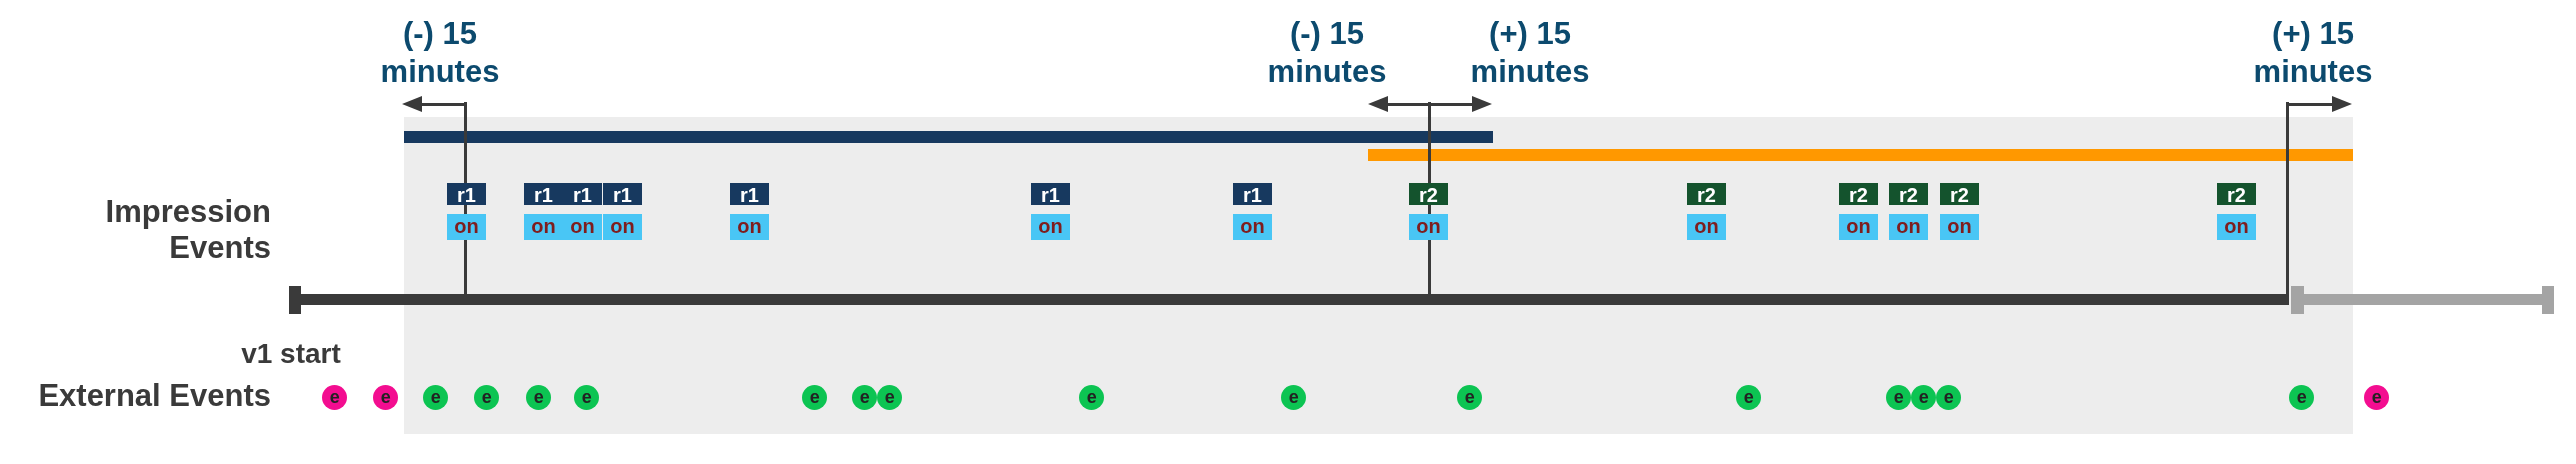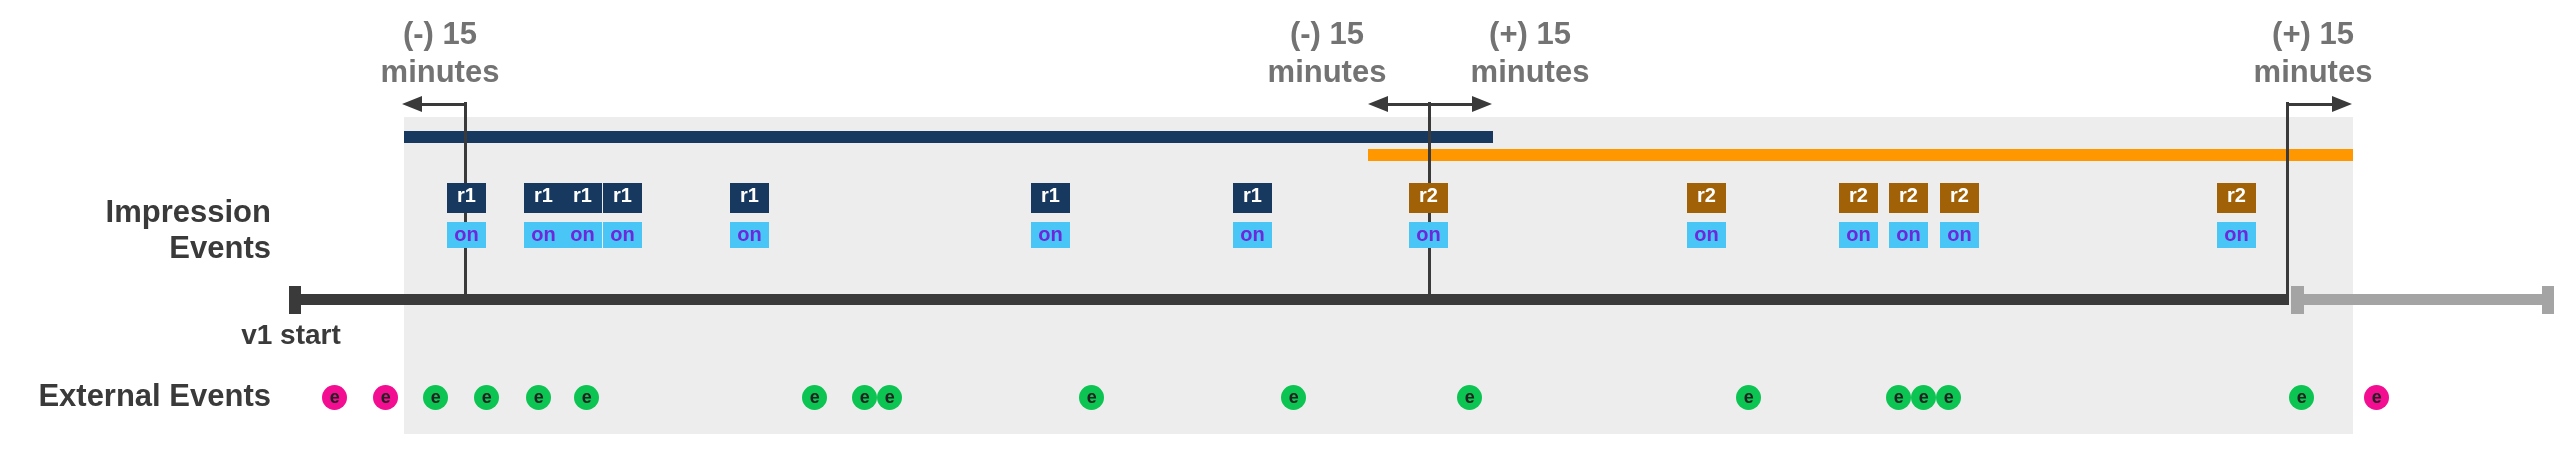--- a/index.html
+++ b/index.html
@@ -20,47 +20,47 @@
 
   .marker{position:absolute;width:2.8px;top:102px;height:203px;background:#3a3a3a;z-index:3;}
 
   .arrow-line{position:absolute;height:2.8px;background:#3a3a3a;top:103px;z-index:6;}
   .arrow-head{position:absolute;width:0;height:0;top:96px;z-index:6;}
   .arrow-head.west{border-top:8.5px solid transparent;border-bottom:8.5px solid transparent;border-right:20.7px solid #3a3a3a;}
   .arrow-head.east{border-top:8.5px solid transparent;border-bottom:8.5px solid transparent;border-left:20.7px solid #3a3a3a;}
 
   .ann{
     position:absolute;top:15px;width:282px;text-align:center;
-    font-size:31px;line-height:38px;font-weight:700;color:#737373;z-index:6;
+    font-size:31px;line-height:38px;font-weight:700;color:#0c4a6e;z-index:6;
   }
 
   .tl-bar{position:absolute;top:294px;height:11.3px;z-index:4;}
   .tl-cap{position:absolute;top:286px;width:12.2px;height:28px;z-index:4;}
   .dark{background:#3a3a3a;}
   .grayc{background:#a4a4a4;}
 
   .start-label{
-    position:absolute;top:319px;width:282px;text-align:center;
+    position:absolute;top:338px;width:282px;text-align:center;
     font-size:28px;font-weight:700;color:#3a3a3a;z-index:5;
   }
   .row-label{
     position:absolute;left:0;width:271px;text-align:right;
     font-size:31px;font-weight:700;color:#3a3a3a;z-index:5;
   }
 
   .imp{position:absolute;top:183px;width:39px;z-index:5;}
   .rbox{
-    height:30px;line-height:25.4px;text-align:center;
+    height:22px;line-height:25.4px;text-align:center;
     font-size:20px;font-weight:700;color:#ffffff;
   }
   .rbox.r1{background:#17395f;}
-  .rbox.r2{background:#a16207;}
+  .rbox.r2{background:#14532d;}
   .onbox{
     margin-top:9.4px;height:25.4px;line-height:25.4px;text-align:center;
-    font-size:20px;font-weight:700;color:#6d28d9;background:#49c6f5;
+    font-size:20px;font-weight:700;color:#7f1d1d;background:#49c6f5;
   }
 
   .edot{
     position:absolute;top:385px;width:25.4px;height:25.4px;border-radius:50%;
     text-align:center;line-height:25.4px;font-size:18px;font-weight:700;color:#222222;z-index:5;
   }
   .edot.green{background:#0cc452;}
   .edot.magenta{background:#f30d90;}
 </style>
 </head>

